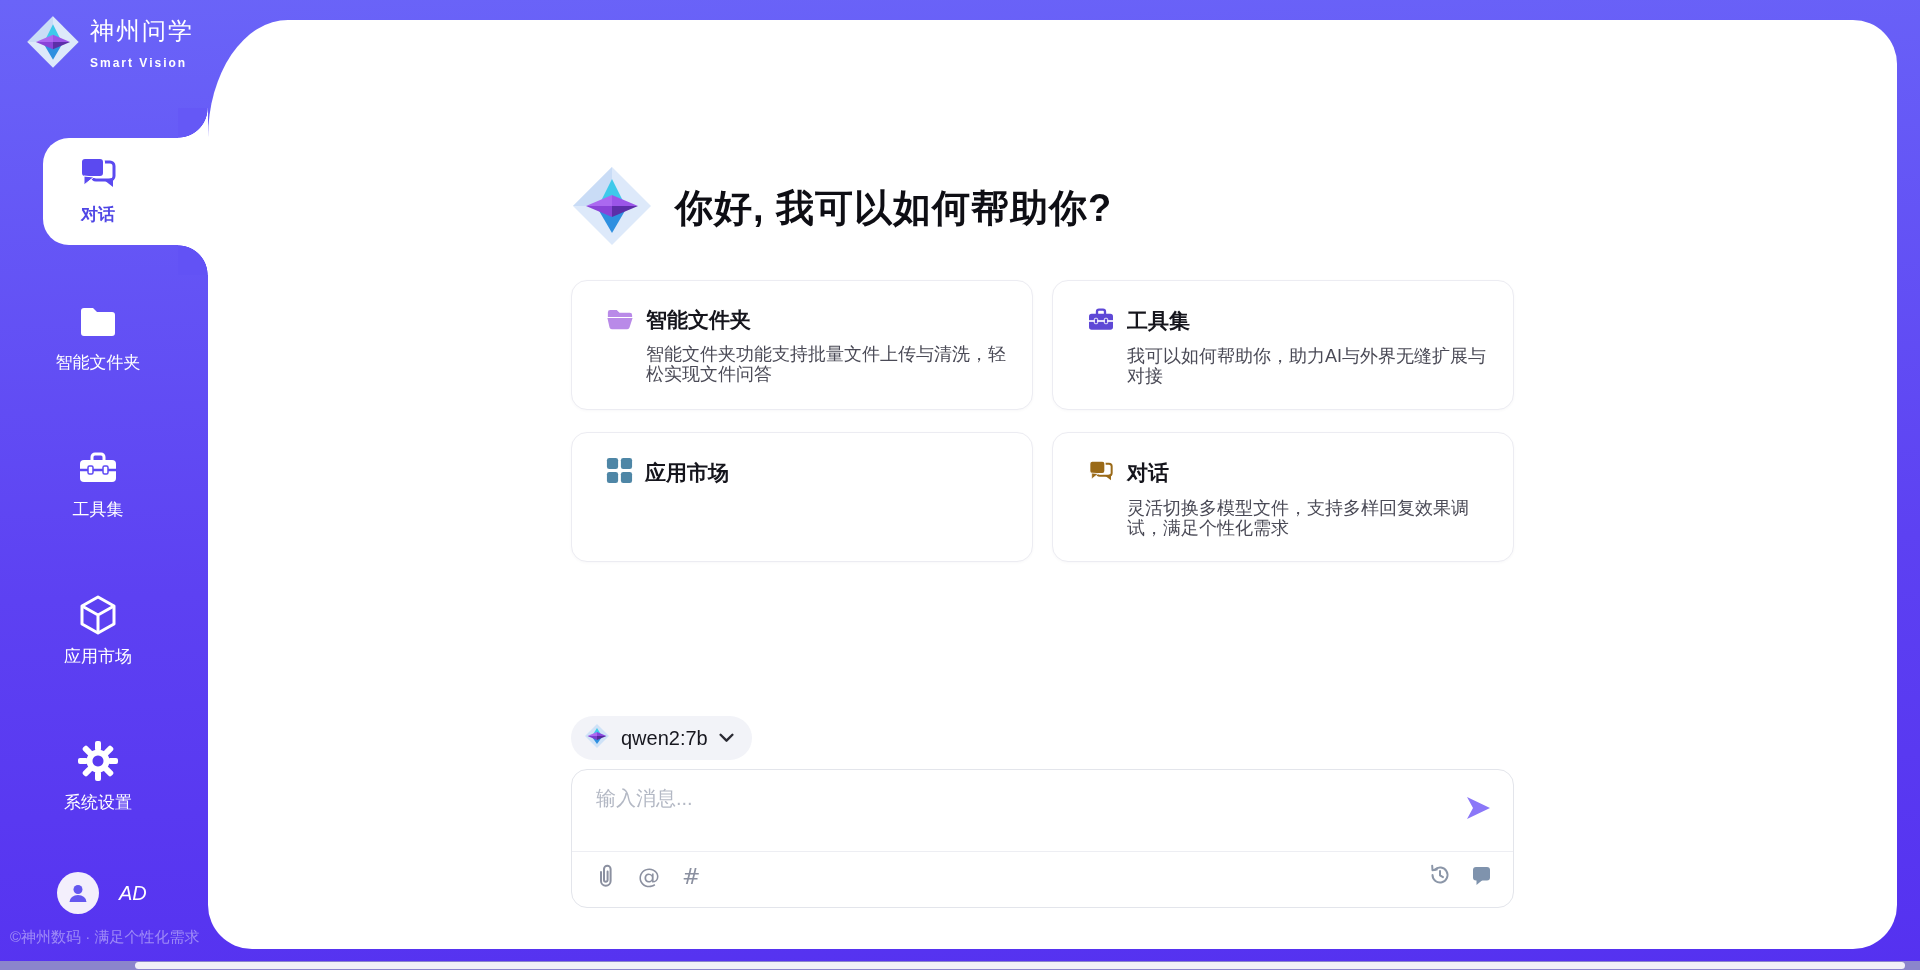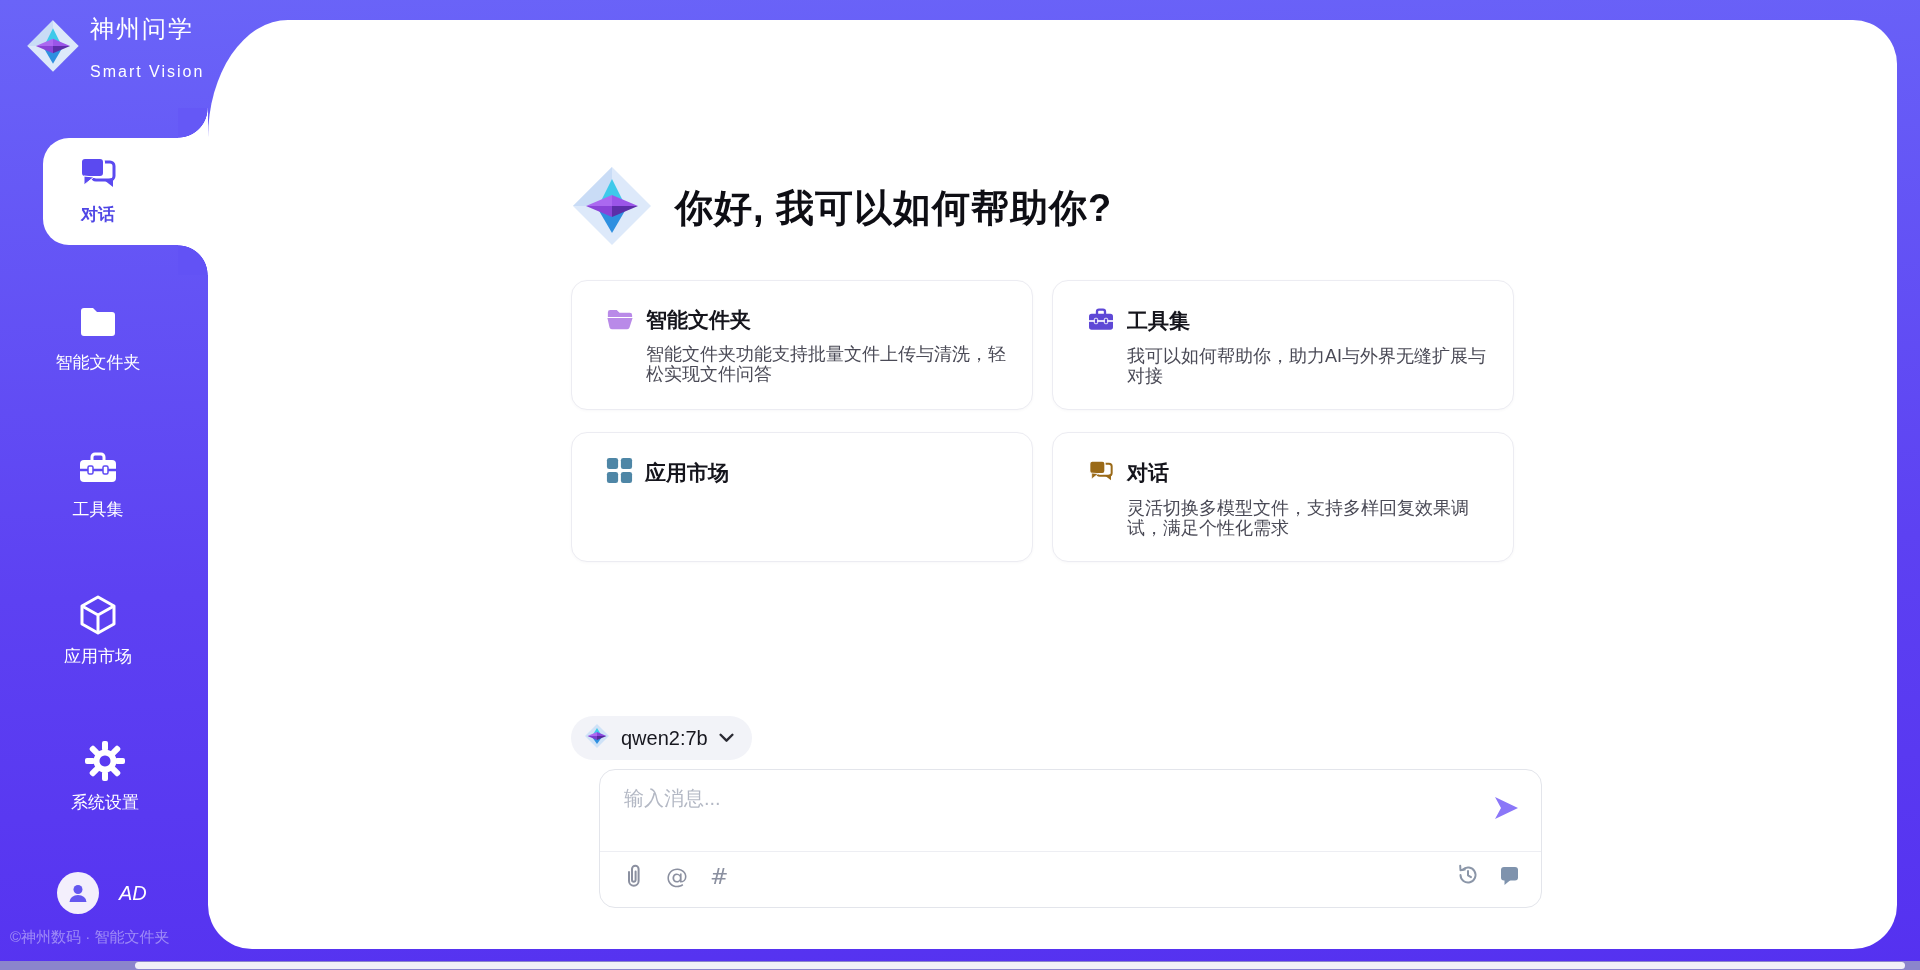--- a/index.html
+++ b/index.html
@@ -9,33 +9,33 @@
          background:linear-gradient(178deg,#6a64f8 0%,#5d41f2 58%,#5531f0 100%); }
 
   
   .main { position:absolute; left:208px; top:20px; right:23px; bottom:21px;
           background:#ffffff; border-radius:44px; border-top-left-radius:80px 118px; }
 
   
   .brand { position:absolute; left:26px; top:15px; display:flex; align-items:center; gap:10px; cursor:pointer; }
   .brand-text { display:flex; flex-direction:column; line-height:1.15; }
   .brand-name { color:#fff; font-size:24px; font-weight:normal; letter-spacing:2px; }
-  .brand-sub  { color:#fff; font-size:16px; letter-spacing:2px; margin-top:20px; }
+  .brand-sub  { color:#fff; font-size:12px; letter-spacing:2px; margin-top:12px;font-weight:bold; }
 
   .tab-active { position:absolute; left:43px; top:138px; width:165px; height:107px;
                 background:#fff; border-radius:26px 0 0 26px; }
   .fillet { position:absolute; left:178px; width:30px; height:30px; }
   .fillet-top    { top:108px; background:radial-gradient(circle 30px at 0 0,   #6558f6 0,#6558f6 29.4px,#fff 30px); }
   .fillet-bottom { top:245px; background:radial-gradient(circle 30px at 0 100%,#6252f5 0,#6252f5 29.4px,#fff 30px); }
 
   .nav-item { position:absolute; left:0; width:196px; text-align:center; cursor:pointer; }
   .nav-item .nav-label { display:block; margin-top:5px; font-size:17px; color:#fff; }
   .nav-item.active .nav-label { color:#4f46e5; font-weight:bold; }
   .nav-0 { top:152px; } .nav-1 { top:300px; } .nav-2 { top:447px; }
-  .nav-3 { top:594px; } .nav-4 { top:740px;margin-left:7px; }
+  .nav-3 { top:594px; } .nav-4 { top:740px; }
 
   .user { position:absolute; left:57px; top:872px; display:flex; align-items:center; gap:20px; cursor:pointer; }
   .avatar { width:42px; height:42px; border-radius:50%; background:#f3effc;
             display:flex; align-items:center; justify-content:center; }
   .user-label { color:#fff; font-size:20px;font-style:italic; }
   .side-footer { position:absolute; left:10px; top:928px; width:200px;
                  color:rgba(255,255,255,.42); font-size:15px; white-space:nowrap; }
 
   
   .content { position:absolute; left:363px; top:145px; width:943px; }
@@ -48,21 +48,21 @@
   .card-head { display:flex; align-items:center; gap:12px; }
   .card-title { font-size:21px; font-weight:bold; color:#15151c; }
   .card-desc { margin:9px 0 0 40px; font-size:18px; line-height:20px; color:#4a4a56; max-width:384px; }
 
   .model-chip { position:absolute; left:363px; top:696px; height:44px;
                 display:inline-flex; align-items:center; gap:11px; padding:0 18px 0 13px;
                 background:#f2f3f8; border-radius:22px; cursor:pointer; }
   .model-name { font-size:20px; color:#17171f;text-align:right; }
 
   .composer { position:absolute; left:363px; top:749px; width:943px; height:139px;
-              background:#fff; border:1.5px solid #e3e5eb; border-radius:16px;margin-left:28px; }
+              background:#fff; border:1.5px solid #e3e5eb; border-radius:16px; }
   .composer textarea { position:absolute; left:24px; top:15px; width:840px; height:58px;
               border:none; outline:none; resize:none; font-size:20px; color:#333;
               font-family:inherit; background:transparent; }
   .composer textarea::placeholder { color:#b3b8c4; }
   .send-btn { position:absolute; right:20px; top:24px; width:30px; height:30px;
               border:none; background:transparent; cursor:pointer; }
   .composer-divider { position:absolute; left:0; right:0; top:81px; height:1px; background:#edeef3; }
   .tools-left { position:absolute; left:22px; top:93px; display:flex; align-items:center; gap:22px; }
   .tools-right { position:absolute; right:20px; top:93px; display:flex; align-items:center; gap:18px; }
   .tool-btn { border:none; background:transparent; cursor:pointer; padding:0;
@@ -168,21 +168,21 @@
   <div class="user">
     <span class="avatar">
       <svg width="24" height="24" viewBox="0 0 24 24" fill="#6457ef">
         <circle cx="12" cy="8.5" r="4.5"></circle>
         <path d="M3.5,21 a8.5,7 0 0 1 17,0 z"></path>
       </svg>
     </span>
     <span class="user-label">AD</span>
   </div>
 
-  <div class="side-footer">©神州数码 · 智能文件夹</div>
+  <div class="side-footer">©神州数码 · 满足个性化需求</div>
 
   <div class="main">
     <div class="content">
 
       <div class="hero">
         <span>
           <svg width="82" height="82" viewBox="0 0 82 82">
             <polygon points="41,2 80,41 41,80 2,41" fill="#dde9fa"></polygon>
             <polygon points="2,41 41,2 41,41" fill="#c9dcf6"></polygon>
             <polygon points="41,14 53,38 29,38" fill="#3ec9ea"></polygon>

